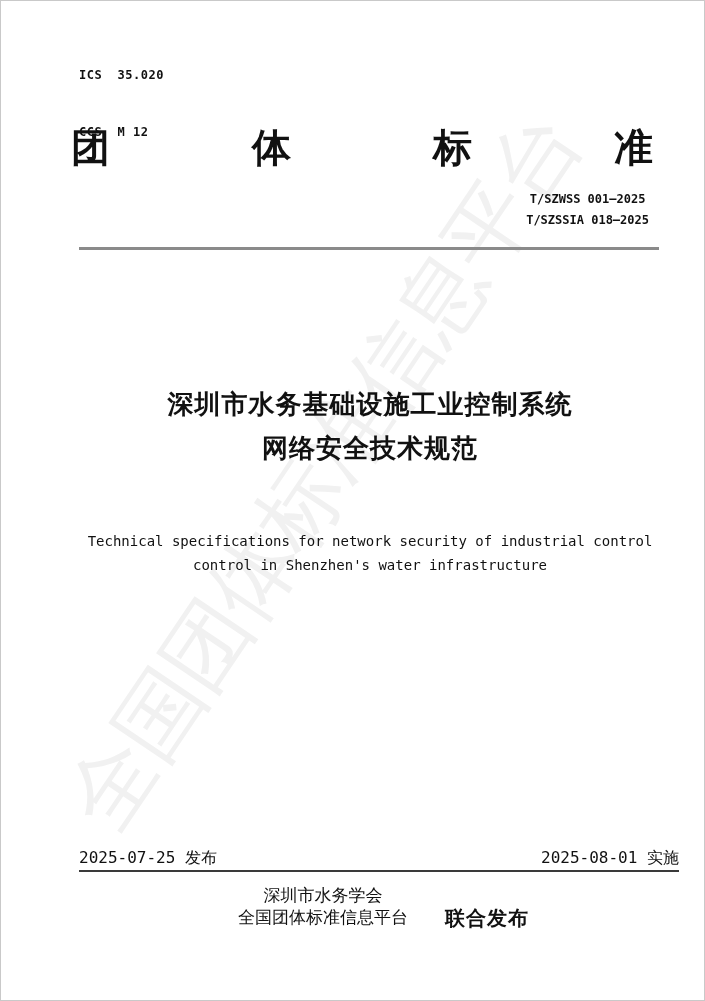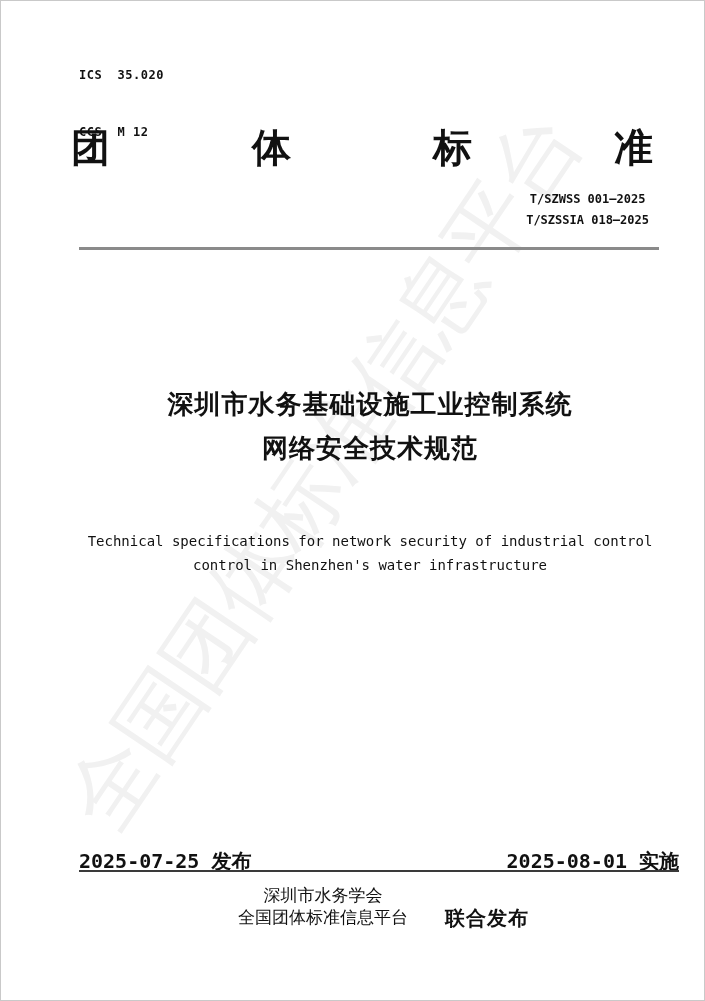--- a/index.html
+++ b/index.html
@@ -72,21 +72,21 @@
   .title-en{
     position:absolute;left:45px;top:528px;width:648px;
     text-align:center;
     font-size:14px;font-weight:normal;
     line-height:24px;
   }
 
   .dates-row{
     position:absolute;left:78px;top:847px;width:600px;
     display:flex;justify-content:space-between;
-    font-size:20px;font-weight:bold;
+    font-size:16px;font-weight:normal;
   }
 
   .rule-bottom{
     position:absolute;left:78px;top:869px;
     width:600px;height:2px;
     background:#3a3a3a;
   }
 
   .publishers{
     position:absolute;left:222px;top:884px;width:200px;

